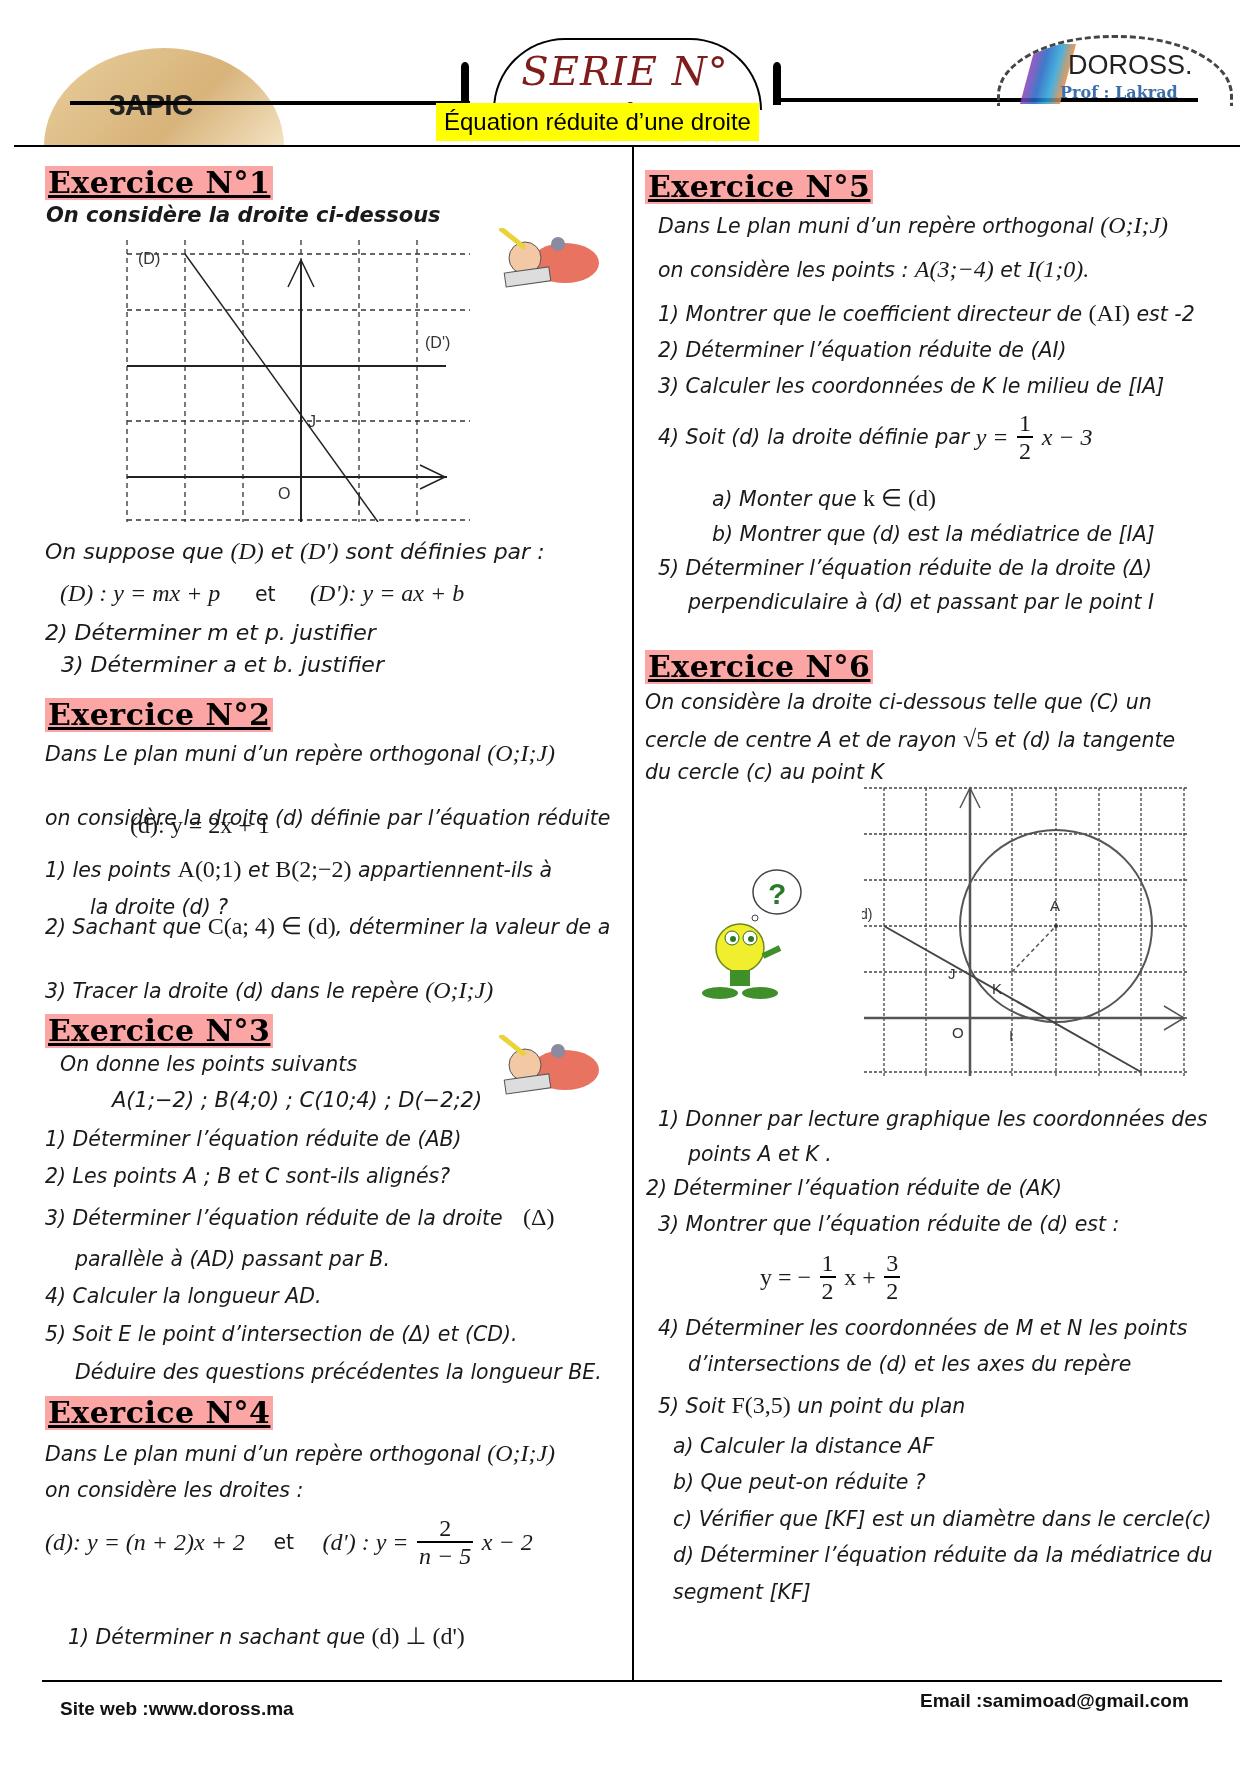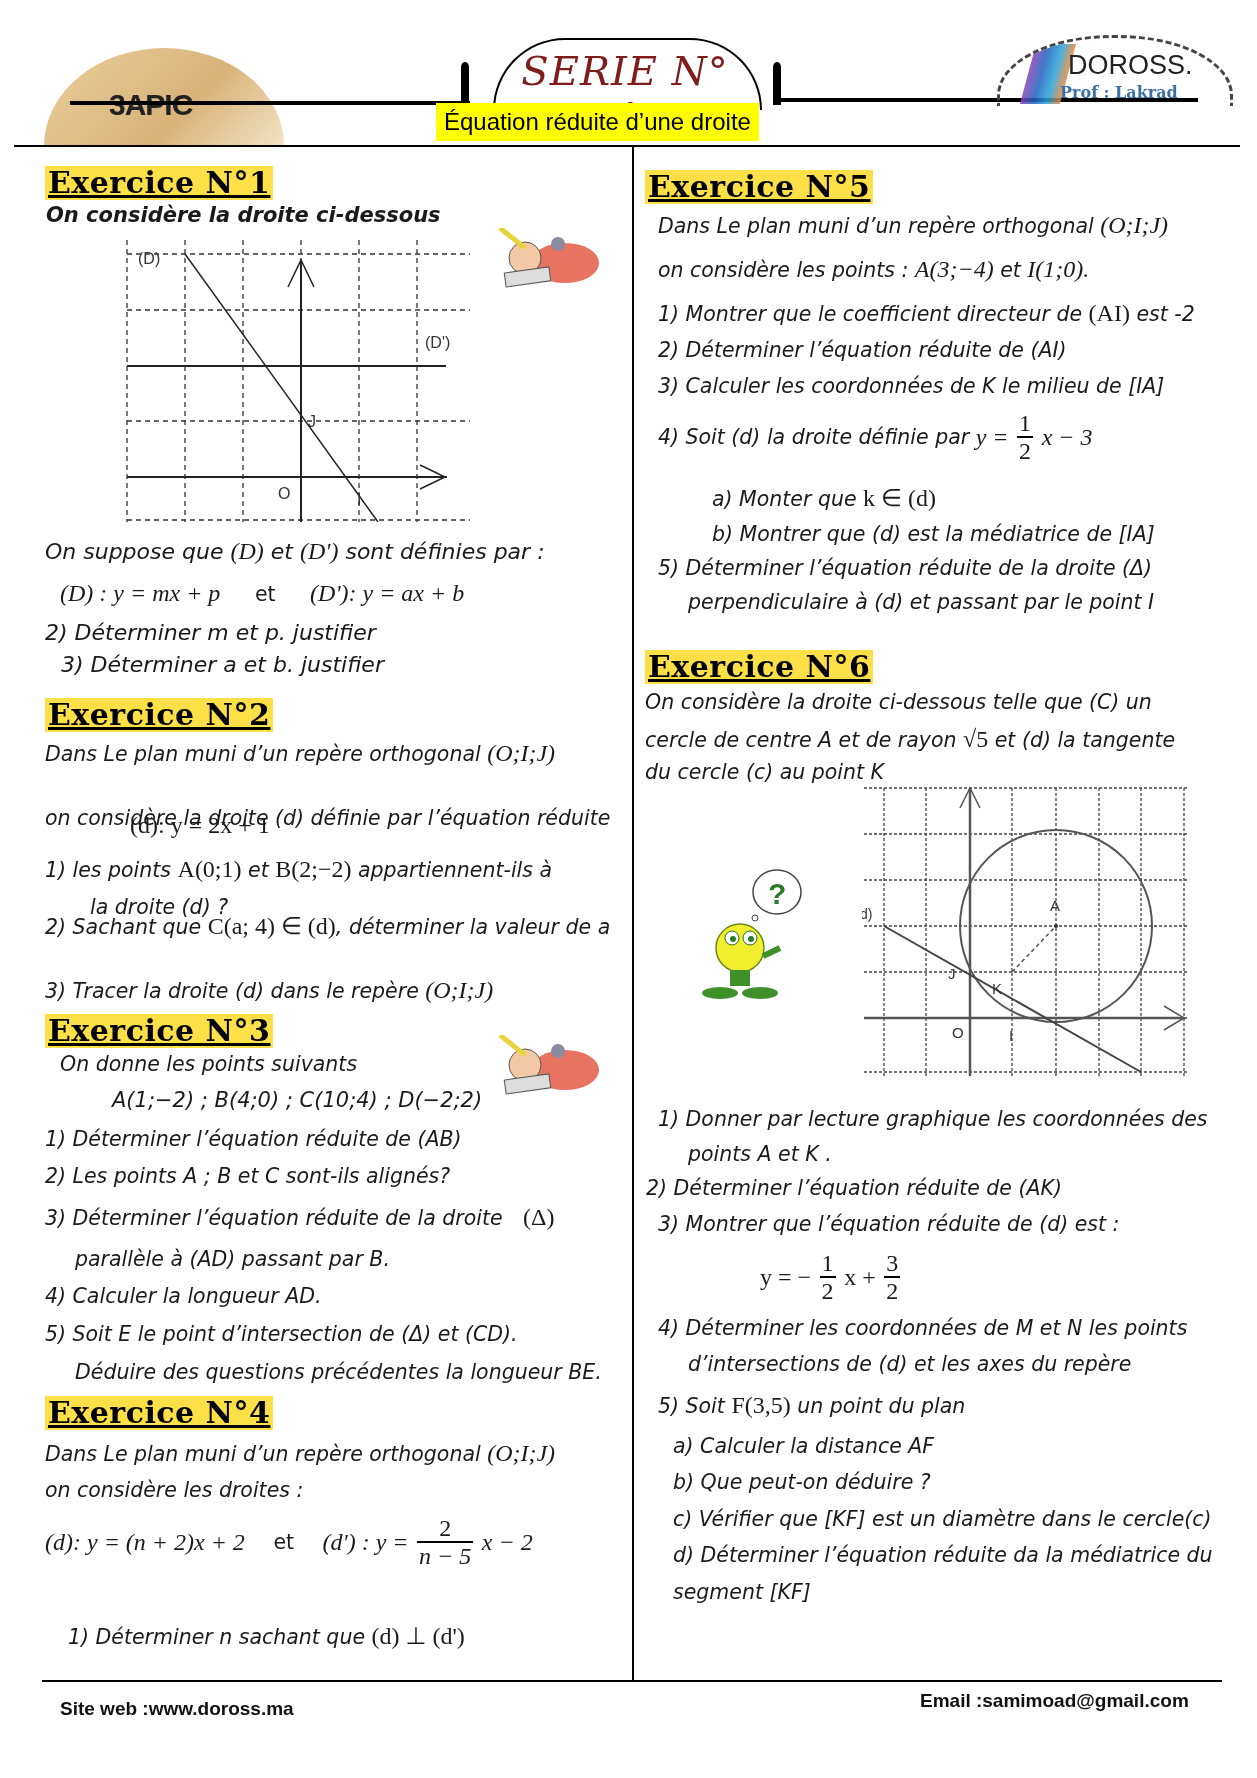--- a/index.html
+++ b/index.html
@@ -11,21 +11,21 @@
   .badge-3apic span { position:absolute; left:65px; top:40px; font-family:"Liberation Sans", sans-serif; font-weight:bold; font-size:30px; color:#222; letter-spacing:-1px; }
   .serie-arc { position:absolute; left:493px; top:38px; width:265px; height:70px; border:2px solid #000; border-bottom:none; border-radius:140px 140px 0 0; }
   .serie-title { position:absolute; left:510px; top:48px; width:230px; text-align:center; font-family:"DejaVu Serif", serif; font-style:italic; font-size:40px; color:#7f1d1d; letter-spacing:1px; }
   .post { position:absolute; width:8px; background:#000; }
   .post-knob { position:absolute; width:8px; height:10px; background:#000; border-radius:50% 50% 0 0; }
   .subtitle { position:absolute; left:436px; top:103px; height:38px; padding:0 8px; background:#ffff00; font-family:"Liberation Sans", sans-serif; font-size:24px; line-height:38px; color:#000; }
   .doross-logo { position:absolute; left:997px; top:35px; width:230px; height:68px; border:3px dashed #444; border-bottom:none; border-radius:115px 115px 0 0 / 60px 60px 0 0; overflow:hidden; }
   .doross-logo .stripe { position:absolute; left:28px; top:6px; width:40px; height:60px; background:linear-gradient(90deg,#8a3fb5,#1e62c0,#27a2d8,#e8883a); transform:skewX(-15deg); opacity:.85; }
   .doross-logo .brand { position:absolute; left:68px; top:12px; font-family:"Liberation Sans", sans-serif; font-size:27px; color:#222; }
   .doross-logo .prof { position:absolute; left:60px; top:45px; font-family:"DejaVu Serif", serif; font-size:16px; color:#3c6fa8; font-weight:bold; }
-  .ex-title { display:inline-block; background:#fde047; font-family:"DejaVu Serif", serif; font-weight:900; font-size:30px; line-height:34px; padding:0 3px; text-decoration:underline; text-decoration-thickness:3px; text-underline-offset:2px; color:#000; letter-spacing:0.5px; }
+  .ex-title { display:inline-block; background:#fca5a5; font-family:"DejaVu Serif", serif; font-weight:900; font-size:30px; line-height:34px; padding:0 3px; text-decoration:underline; text-decoration-thickness:3px; text-underline-offset:2px; color:#000; letter-spacing:0.5px; }
   .t { position:absolute; font-family:"DejaVu Sans", sans-serif; font-style:italic; font-size:20.5px; color:#1a1a1a; white-space:nowrap; }
   .m { font-family:"Liberation Serif", serif; font-style:normal; font-size:24px; }
   .mi { font-family:"Liberation Serif", serif; font-style:italic; font-size:24px; }
   .bold { font-weight:bold; }
   .frac { display:inline-block; vertical-align:middle; text-align:center; font-family:"Liberation Serif", serif; font-style:normal; font-size:24px; line-height:26px; margin:0 2px; }
   .frac .num { display:block; border-bottom:2px solid #000; padding:0 2px; }
   .frac .den { display:block; padding:0 2px; }
   .foot { position:absolute; font-family:"Liberation Sans", sans-serif; font-weight:bold; font-size:19px; color:#111; }
   svg text { font-family:"Liberation Sans", sans-serif; }
 </style>
@@ -271,21 +271,21 @@
       <span class="num">3</span>
       <span class="den">2</span>
     </span>
   </div>
   <div class="t" style="left:658px; top:1316px;">4) Déterminer les coordonnées de M et N les points</div>
   <div class="t" style="left:688px; top:1352px;">d’intersections de (d) et les axes du repère</div>
   <div class="t" style="left:658px; top:1392px;">
     <span>5) Soit </span><span class="m">F(3,5)</span><span> un point du plan</span>
   </div>
   <div class="t" style="left:673px; top:1434px;">a) Calculer la distance AF</div>
-  <div class="t" style="left:673px; top:1470px;">b) Que peut-on déduire ?</div>
+  <div class="t" style="left:673px; top:1470px;">b) Que peut-on réduite ?</div>
   <div class="t" style="left:673px; top:1507px;">c) Vérifier que [KF] est un diamètre dans le cercle(c)</div>
   <div class="t" style="left:673px; top:1543px;">d) Déterminer l’équation réduite da la médiatrice du</div>
   <div class="t" style="left:673px; top:1580px;">segment [KF]</div>
 </div>
 
 <div>
   <div class="abs" style="left:42px; top:1680px; width:1180px; height:2px; background:#000;"></div>
   <div class="foot" style="left:60px; top:1690px;margin-top:8px;">Site web :www.doross.ma</div>
   <div class="foot" style="left:920px; top:1690px;">Email :samimoad@gmail.com</div>
 </div>

